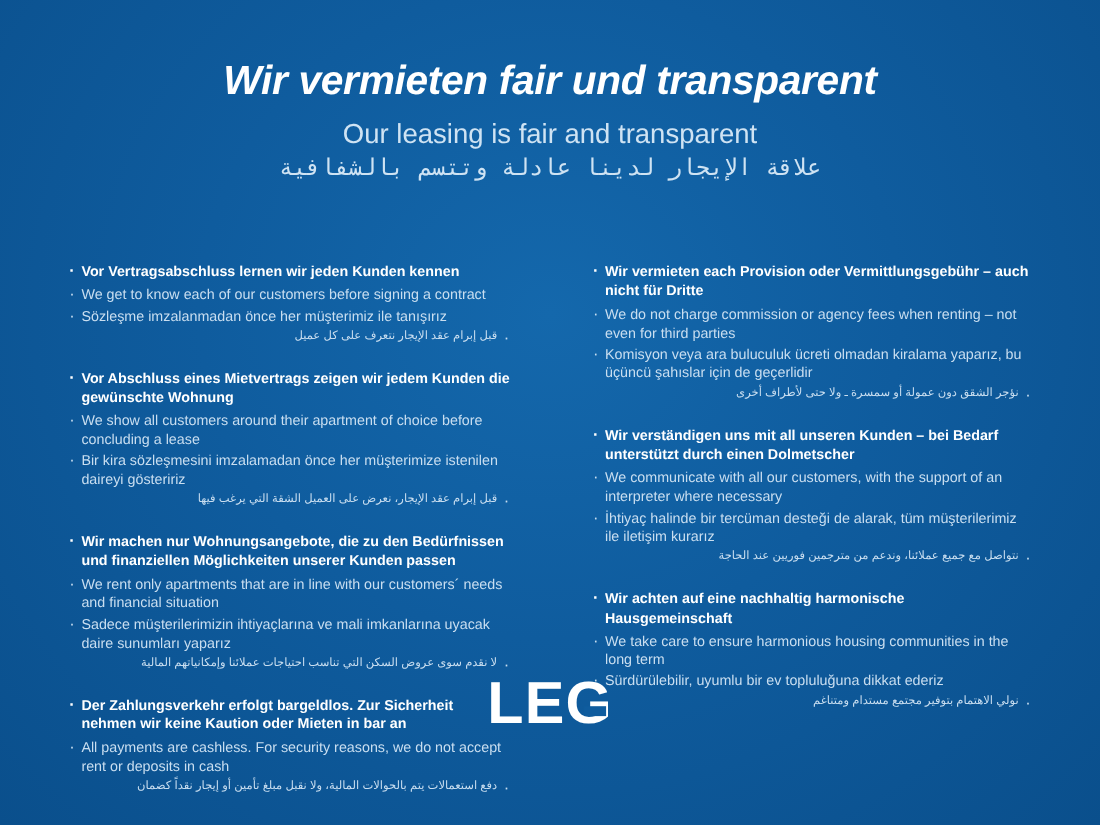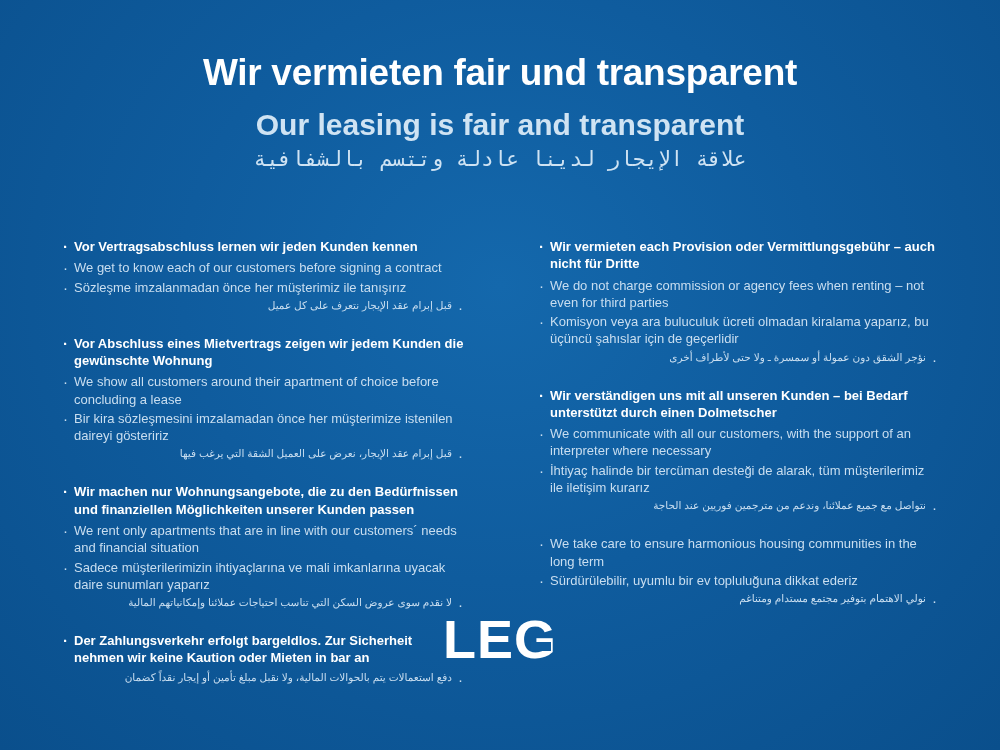--- a/index.html
+++ b/index.html
@@ -26,24 +26,25 @@
   .header {
     text-align: center;
     padding-top: 52px;
   }
   .title-de {
     font-size: 37px;
     font-weight: bold;
     letter-spacing: -0.3px;
     line-height: 1.15;
     color: #ffffff;
+    font-style: italic;
   }
   .title-en {
-    font-size: 30px;
-    font-weight: bold;
+    font-size: 25px;
+    font-weight: normal;
     color: #cfe3f3;
     margin-top: 12px;
     line-height: 1.2;
   }
   .title-tr {
     font-size: 25px;
     font-weight: normal;
     color: #cfe3f3;
     margin-top: 7px;
     line-height: 1.2;
@@ -185,20 +186,21 @@
 
       <div class="item">
         <div class="line de">Wir machen nur Wohnungsangebote, die zu den Bedürfnissen und finanziellen Möglichkeiten unserer Kunden passen</div>
         <div class="line en">We rent only apartments that are in line with our customers´ needs and financial situation</div>
         <div class="line tr">Sadece müşterilerimizin ihtiyaçlarına ve mali imkanlarına uyacak daire sunumları yaparız</div>
         <div class="line ar">لا نقدم سوى عروض السكن التي تناسب احتياجات عملائنا وإمكانياتهم المالية</div>
       </div>
 
       <div class="item">
         <div class="line de">Der Zahlungsverkehr erfolgt bargeldlos. Zur Sicherheit nehmen wir keine Kaution oder Mieten in bar an</div>
+        <div class="line en">All payments are cashless. For security reasons, we do not accept rent or deposits in cash</div>
         <div class="line ar">دفع استعمالات يتم بالحوالات المالية، ولا نقبل مبلغ تأمين أو إيجار نقداً كضمان</div>
       </div>
 
     </div>
 
     <div class="col col-right">
 
       <div class="item">
         <div class="line de">Wir vermieten each Provision oder Vermittlungsgebühr – auch nicht für Dritte</div>
         <div class="line en">We do not charge commission or agency fees when renting – not even for third parties</div>
@@ -207,20 +209,21 @@
       </div>
 
       <div class="item">
         <div class="line de">Wir verständigen uns mit all unseren Kunden – bei Bedarf unterstützt durch einen Dolmetscher</div>
         <div class="line en">We communicate with all our customers, with the support of an interpreter where necessary</div>
         <div class="line tr">İhtiyaç halinde bir tercüman desteği de alarak, tüm müşterilerimiz ile iletişim kurarız</div>
         <div class="line ar">نتواصل مع جميع عملائنا، وندعم من مترجمين فوريين عند الحاجة</div>
       </div>
 
       <div class="item">
+        <div class="line de">Wir achten auf eine nachhaltig harmonische Hausgemeinschaft</div>
         <div class="line en">We take care to ensure harmonious housing communities in the long term</div>
         <div class="line tr">Sürdürülebilir, uyumlu bir ev topluluğuna dikkat ederiz</div>
         <div class="line ar">نولي الاهتمام بتوفير مجتمع مستدام ومتناغم</div>
       </div>
 
     </div>
 
   </div>
 
   <div class="logo-wrap">

